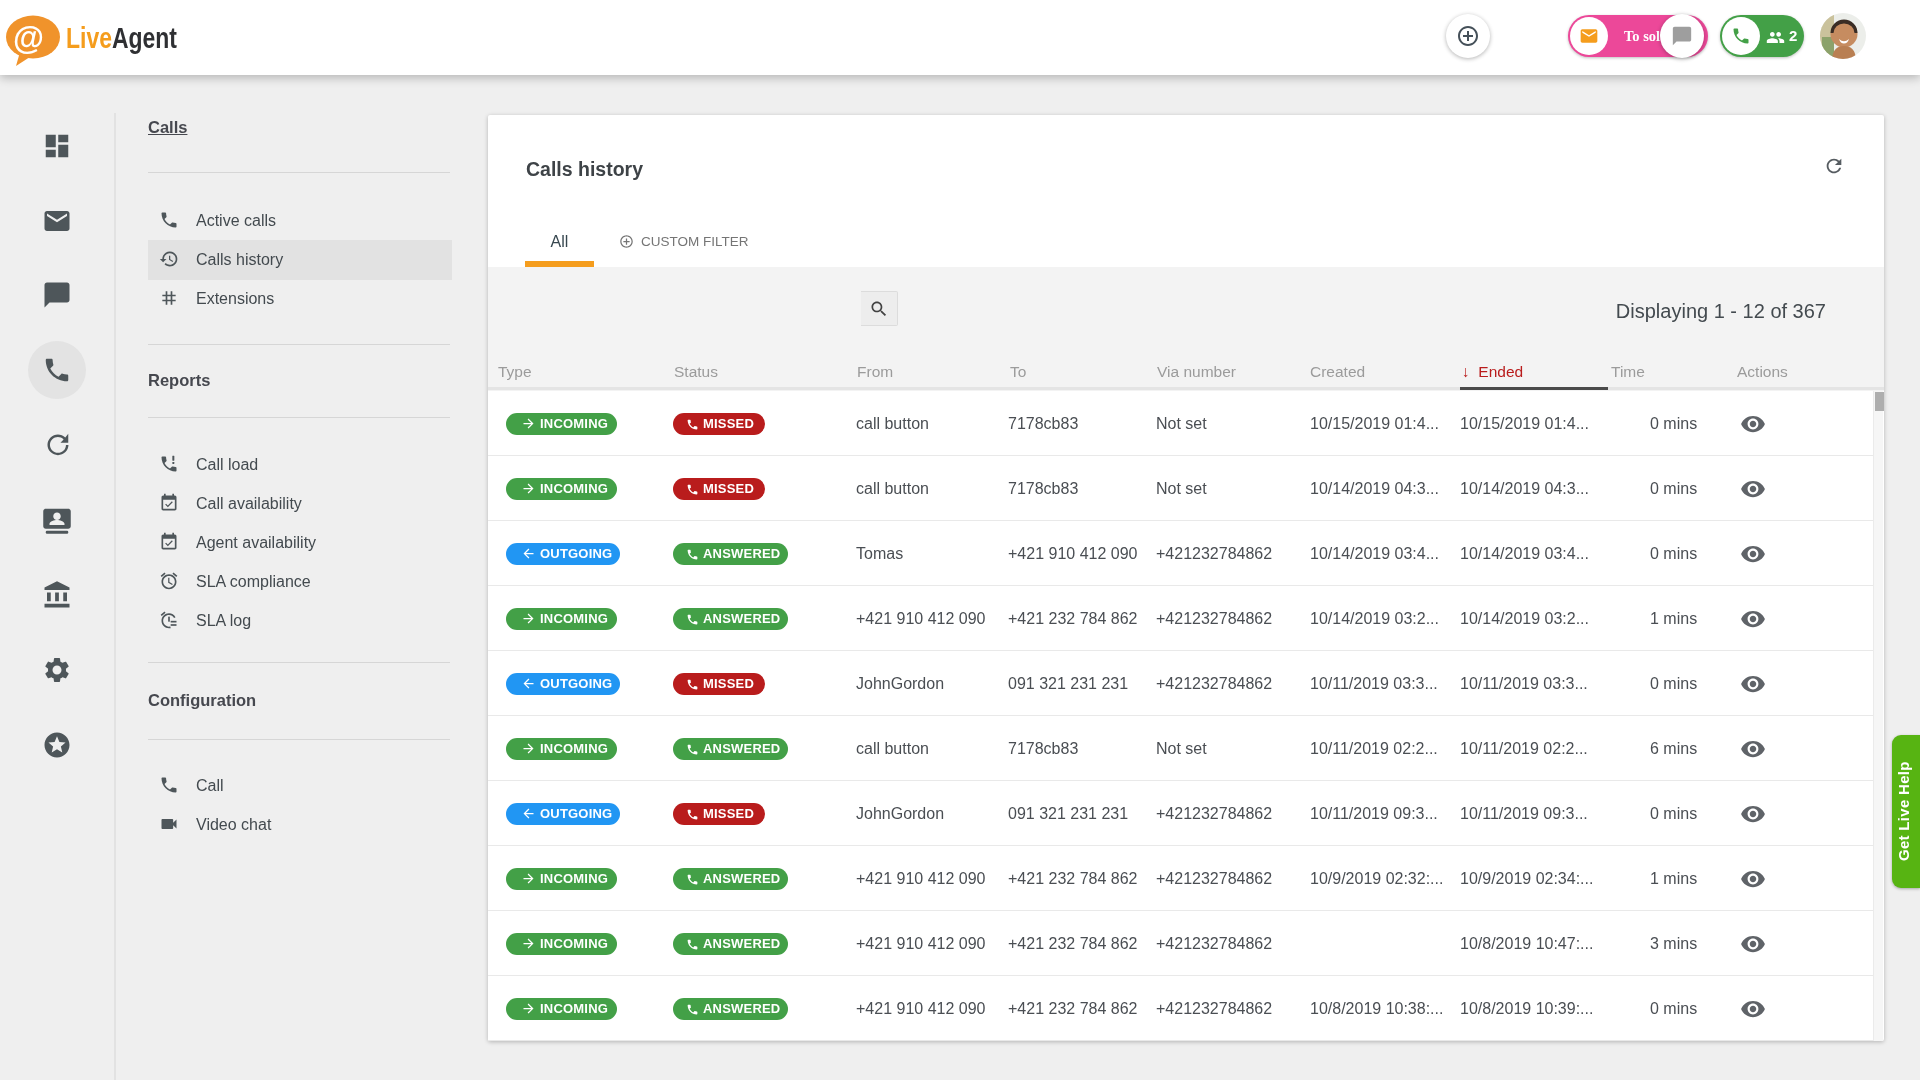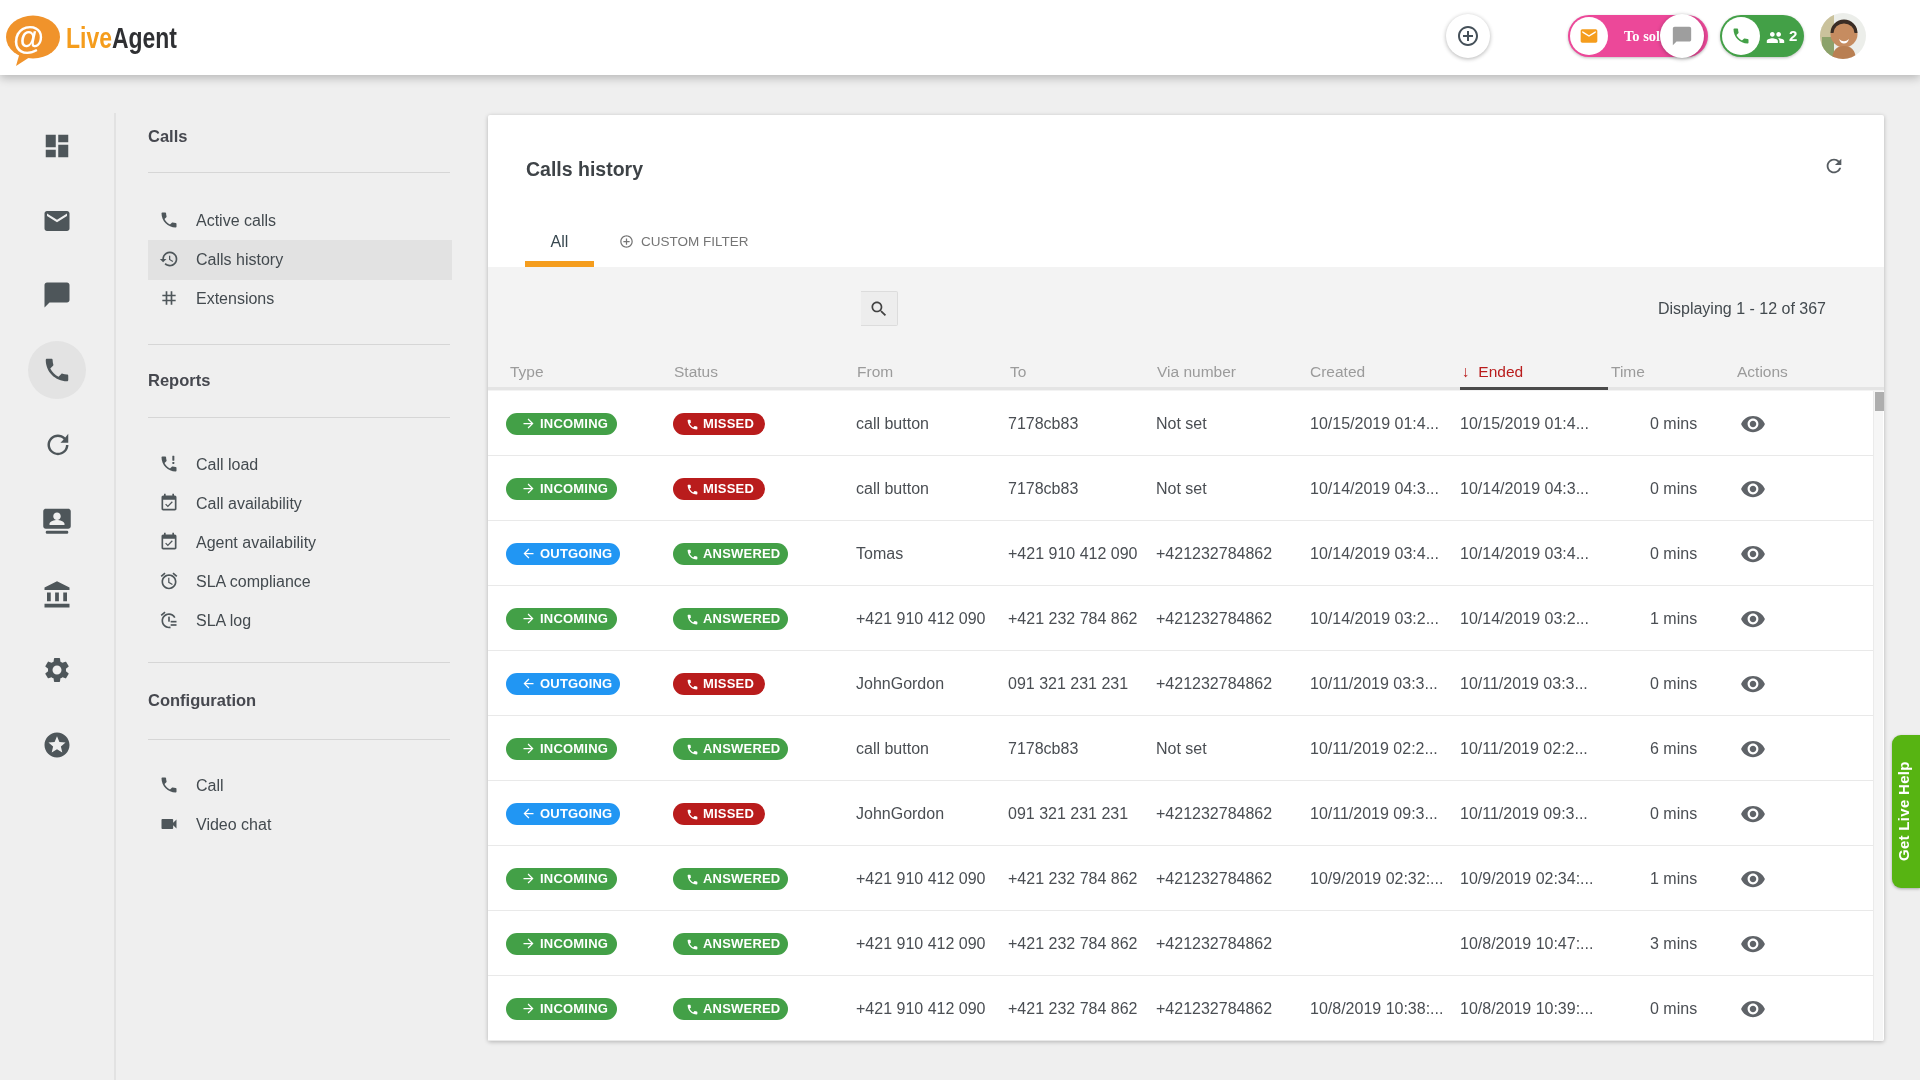--- a/index.html
+++ b/index.html
@@ -36,21 +36,21 @@
   #tab-underline { position:absolute; left:37px; top:146px; width:69px; height:6px; background:#f59d1d; }
   #tab-custom { position:absolute; left:131px; top:107px; height:39px; line-height:39px; font-size:13.5px; color:#757575; }
   #tab-custom svg { vertical-align:-2.5px; }
 
   #filterarea { position:absolute; left:0; top:152px; width:1396px; height:124px; background:#f3f3f3; }
   #searchbox { position:absolute; left:38px; top:24px; width:335px; height:35px; background:#ffffff;
     border:1px solid #dcdcdc; border-radius:2px 0 0 2px; font-size:16px; color:#9d9d9d; line-height:33px; padding-left:11px; }
   #searchbtn { position:absolute; left:373px; top:24px; width:37px; height:35px; background:#ededed;
     border:1px solid #dcdcdc; border-left:none; border-radius:0 2px 2px 0; }
   #searchbtn svg { position:absolute; left:8px; top:7px; width:20px; height:20px; fill:#424242; }
-  #displaying { position:absolute; right:58px; top:33px; font-size:16px; color:#434a4f; }
+  #displaying { position:absolute; right:58px; top:33px; font-size:20px; color:#434a4f; }
 
   .th { position:absolute; top:96px; font-size:15.5px; color:#9b9b9b; white-space:nowrap; }
   #th-ended { color:#b91c1c; }
   #sortbar { position:absolute; left:972px; top:120px; width:148px; height:3px; background:#4a4a4a; }
 
   
   #rows { position:absolute; left:0; top:276px; width:1385px; height:650px; }
   .row { position:absolute; left:0; width:1385px; height:65px; border-bottom:1px solid #e9e9e9; background:#fff; }
   .badge { position:absolute; top:22px; height:22px; border-radius:11px; color:#ffffff;
     font-size:13px; font-weight:bold; line-height:22px; letter-spacing:0.2px; white-space:nowrap; }
@@ -191,21 +191,21 @@
     </svg>
   </div>
 <div class="railicon" style="top:730px;">
     <svg viewBox="0 0 24 24">
       <path d="M11.99 2C6.47 2 2 6.48 2 12s4.47 10 9.99 10C17.52 22 22 17.52 22 12S17.52 2 11.99 2zm4.24 16L12 15.45 7.77 18l1.12-4.81-3.73-3.23 4.92-.42L12 5l1.92 4.53 4.92.42-3.73 3.23L16.23 18z"></path>
     </svg>
   </div>
 <div id="raildiv"></div>
 
 <div id="selitem"></div>
-<div class="mhead" style="top:127px;">Calls</div>
+<div class="mhead" style="top:118px;text-decoration:underline;">Calls</div>
 <div class="mdiv" style="top:172px;"></div>
 <div class="mitem" style="top:201px;">
   <div class="mico">
       <svg viewBox="0 0 24 24">
         <path d="M6.62 10.79c1.44 2.83 3.76 5.14 6.59 6.59l2.2-2.2c.27-.27.67-.36 1.02-.24 1.12.37 2.33.57 3.57.57.55 0 1 .45 1 1V20c0 .55-.45 1-1 1-9.39 0-17-7.61-17-17 0-.55.45-1 1-1h3.5c.55 0 1 .45 1 1 0 1.25.2 2.45.57 3.57.11.35.03.74-.25 1.02l-2.2 2.2z"></path>
       </svg>
     </div>
   <div class="mtxt">Active calls</div>
 </div>
 <div class="mitem" style="top:240px;">
@@ -308,21 +308,21 @@
       </svg>CUSTOM FILTER
   </div>
 
   <div id="filterarea">
     <div id="searchbtn">
       <svg viewBox="0 0 24 24">
           <path d="M15.5 14h-.79l-.28-.27C15.41 12.59 16 11.11 16 9.5 16 5.91 13.09 3 9.5 3S3 5.91 3 9.5 5.91 16 9.5 16c1.61 0 3.09-.59 4.23-1.57l.27.28v.79l5 4.99L20.49 19l-4.99-5zm-6 0C7.01 14 5 11.99 5 9.5S7.01 5 9.5 5 14 7.01 14 9.5 11.99 14 9.5 14z"></path>
         </svg>
     </div>
     <div id="displaying">Displaying 1 - 12 of 367</div>
-    <div class="th" style="left:22px;">Type</div>
+    <div class="th" style="left:10px;">Type</div>
     <div class="th" style="left:186px;">Status</div>
     <div class="th" style="left:369px;">From</div>
     <div class="th" style="left:522px;">To</div>
     <div class="th" style="left:669px;">Via number</div>
     <div class="th" style="left:822px;">Created</div>
     <div class="th" id="th-ended" style="left:974px;">↓&nbsp; Ended</div>
     <div class="th" style="left:1123px;">Time</div>
     <div class="th" style="left:1249px;">Actions</div>
     <div style="position:absolute; left:0; top:120px; width:1396px; height:3px; background:#e4e4e4;"></div>
     <div id="sortbar"></div>

